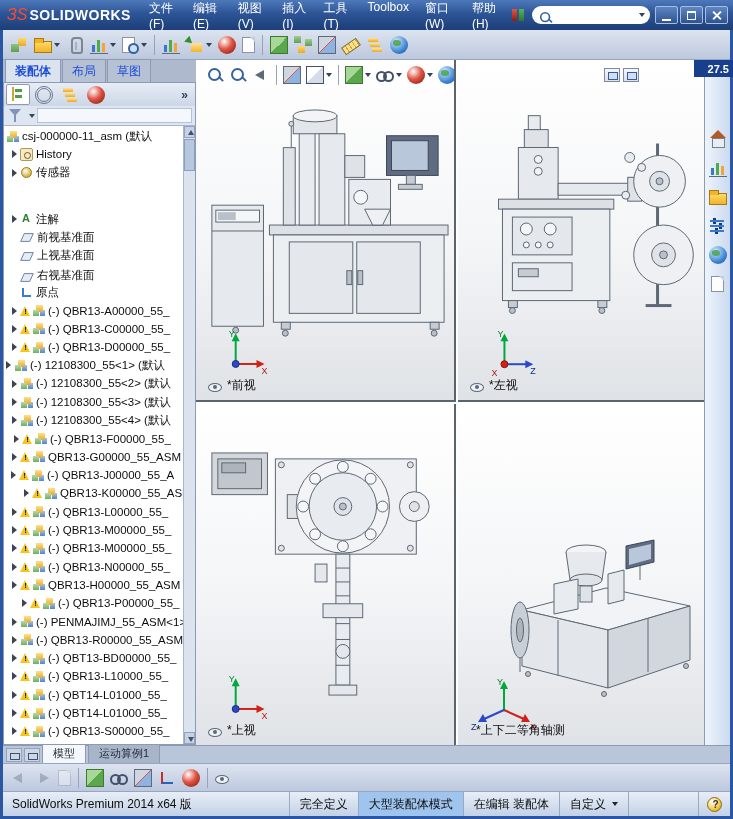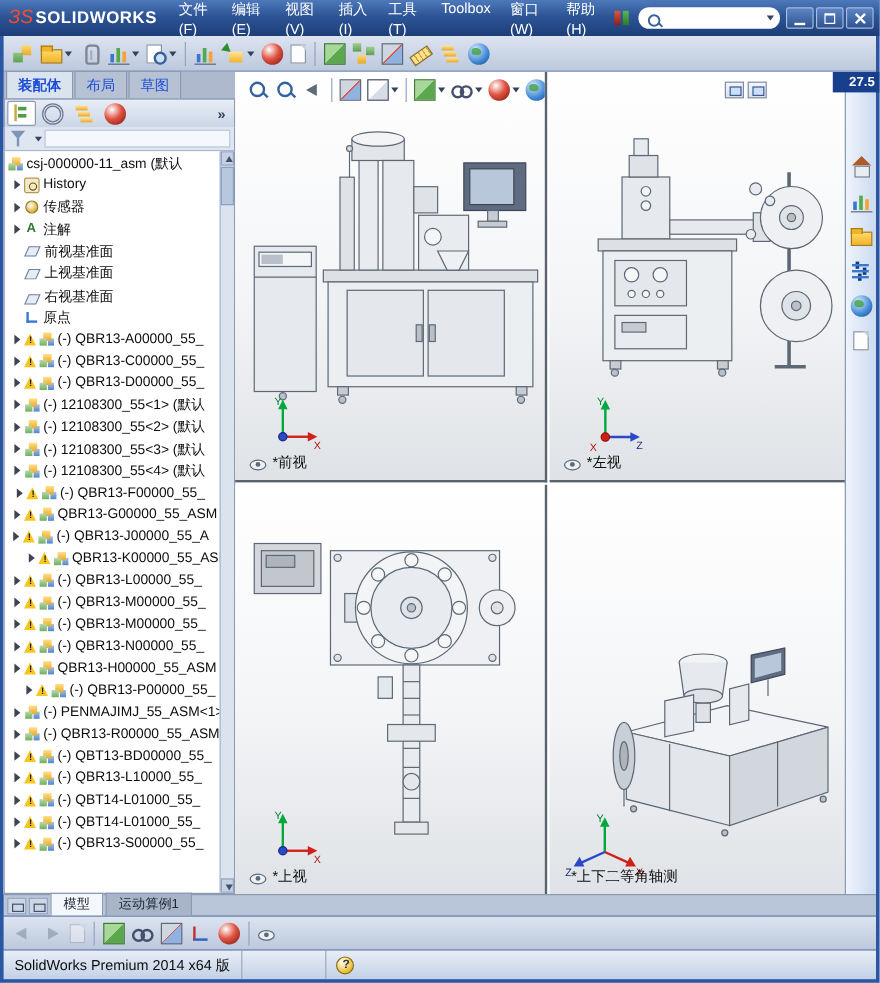--- a/index.html
+++ b/index.html
@@ -310,21 +310,21 @@
           <div class="tree-row" style="padding-left: 6px;">
             <span class="arrow on"></span>
             <span class="icon sm k-history"></span>
             <span class="tree-label">History</span>
           </div>
           <div class="tree-row" style="padding-left: 6px;">
             <span class="arrow on"></span>
             <span class="icon sm k-sensors"></span>
             <span class="tree-label">传感器</span>
           </div>
-          <div class="tree-row" style="padding-left: 6px;">
+          <div class="tree-row" style="padding-left: 6px; margin-top: 28px;">
             <span class="arrow on"></span>
             <span class="icon sm k-annot"></span>
             <span class="tree-label">注解</span>
           </div>
           <div class="tree-row" style="padding-left: 6px;">
             <span class="arrow"></span>
             <span class="icon sm k-plane"></span>
             <span class="tree-label">前视基准面</span>
           </div>
           <div class="tree-row" style="padding-left: 6px;">
@@ -353,21 +353,21 @@
             <span class="icon sm k-warning"></span>
             <span class="icon sm k-asm"></span>
             <span class="tree-label">(-) QBR13-C00000_55_</span>
           </div>
           <div class="tree-row" style="padding-left: 6px;">
             <span class="arrow on"></span>
             <span class="icon sm k-warning"></span>
             <span class="icon sm k-asm"></span>
             <span class="tree-label">(-) QBR13-D00000_55_</span>
           </div>
-          <div class="tree-row" style="padding-left: 6px;">
+          <div class="tree-row" style="padding-left: 0;">
             <span class="arrow on"></span>
             <span class="icon sm k-asm"></span>
             <span class="tree-label">(-) 12108300_55&lt;1&gt; (默认</span>
           </div>
           <div class="tree-row" style="padding-left: 6px;">
             <span class="arrow on"></span>
             <span class="icon sm k-asm"></span>
             <span class="tree-label">(-) 12108300_55&lt;2&gt; (默认</span>
           </div>
           <div class="tree-row" style="padding-left: 6px;">
@@ -787,19 +787,34 @@
         <span class="icon k-ball"></span>
       </span>
       <span class="sep"></span>
       <span class="tbtn">
         <span class="icon k-eye"></span>
       </span>
     </div>
 
   <div class="statusbar">
     <div class="sb-left">SolidWorks Premium 2014 x64 版</div>
+    <div class="sb-segs" id="sbsegs">
+        <div class="sb-seg">
+          <span>完全定义</span>
+        </div>
+        <div class="sb-seg active">
+          <span>大型装配体模式</span>
+        </div>
+        <div class="sb-seg">
+          <span>在编辑 装配体</span>
+        </div>
+        <div class="sb-seg">
+          <span>自定义</span>
+          <span class="dd"></span>
+        </div>
+      </div>
     <div class="sb-spacer"></div>
     <div class="sb-help">
       <span class="icon k-help"></span>
     </div>
   </div>
 
 </div>
 
 </body></html>

